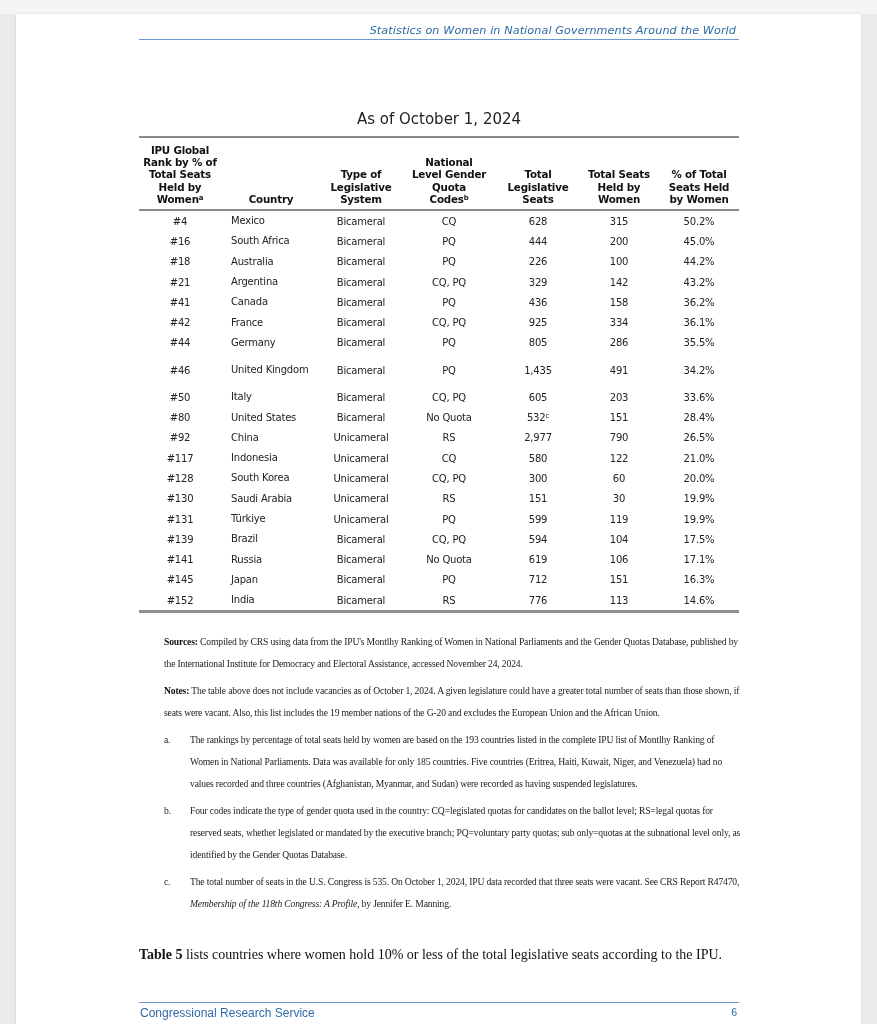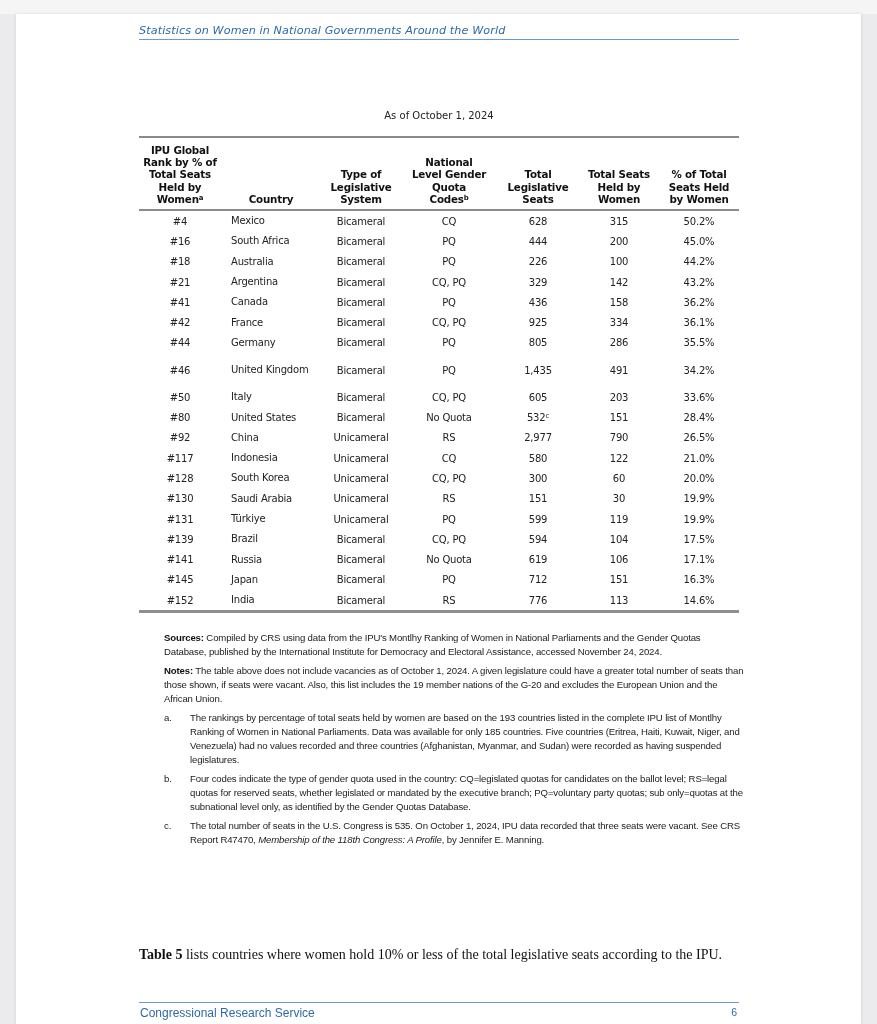--- a/index.html
+++ b/index.html
@@ -10,34 +10,34 @@
     position:relative;
   }
   .topbar { position:absolute; left:0; top:0; width:877px; height:14px; background:#f5f5f6; }
   .page {
     position:absolute; left:16px; top:14px; width:845px; height:1010px;
     background:#ffffff;
     box-shadow: 0 0 3px rgba(0,0,0,0.12);
   }
   .running-head {
     position:absolute; left:123px; top:10px; width:597px;
-    text-align:left; color:#2f6aa5; font-style:italic;
+    text-align:right; color:#2f6aa5; font-style:italic;
     font-family:"DejaVu Sans", sans-serif; font-size:11.2px;
     letter-spacing:0.1px;
   }
   .head-rule { position:absolute; left:123px; top:25px; width:600px; height:1px; background:#6a9ad0; }
 
   .table-title {
     position:absolute; left:123px; top:76px; width:600px; text-align:center;
     font-family:"DejaVu Sans", sans-serif; font-weight:bold; font-size:13.2px; color:#111;
     letter-spacing:-0.3px;
   }
   .table-sub {
     position:absolute; left:123px; top:96px; width:600px; text-align:center;
-    font-size:10px; color:#222; font-family:"DejaVu Sans", sans-serif;
+    font-size:15px; color:#222; font-family:"DejaVu Sans", sans-serif;
   }
 
   table.data {
     position:absolute; left:123px; top:122px; width:600px;
     border-collapse:collapse;
     font-family:"DejaVu Sans", sans-serif; font-size:10px; color:#222;
     letter-spacing:-0.2px;
   }
   table.data thead tr { border-top:2px solid #8a8a8a; border-bottom:2px solid #8a8a8a; }
   table.data th {
@@ -45,21 +45,21 @@
     vertical-align:bottom; padding:6px 2px 4px 2px; text-align:center;
   }
   table.data td { padding:0 2px; height:20.3px; vertical-align:middle; text-align:center; }
   table.data td.country { text-align:left; padding-left:10px; line-height:12px; }
   table.data tbody tr.tall td { height:34px; }
   table.data tbody tr:last-child { border-bottom:3px solid #8f8f8f; }
   sup { font-size:7px; line-height:0; position:relative; top:-3px; vertical-align:baseline; }
 
   .notes {
     position:absolute; left:148px; top:617px; width:580px;
-    font-family:Liberation Sans, sans-serif; font-size:9.6px; line-height:14px; color:#222;
+    font-family:Liberation Serif, serif; font-size:9.6px; line-height:22px; color:#222;
     letter-spacing:-0.15px;
   }
   .notes p { margin:0 0 5px 0; }
   .notes b { color:#111; }
   .fn { display:flex; margin-bottom:5px; }
   .fn .lbl { width:26px; flex:none; }
   .fn .txt { flex:1; }
 
   .body-text {
     position:absolute; left:123px; top:932px; width:600px;

